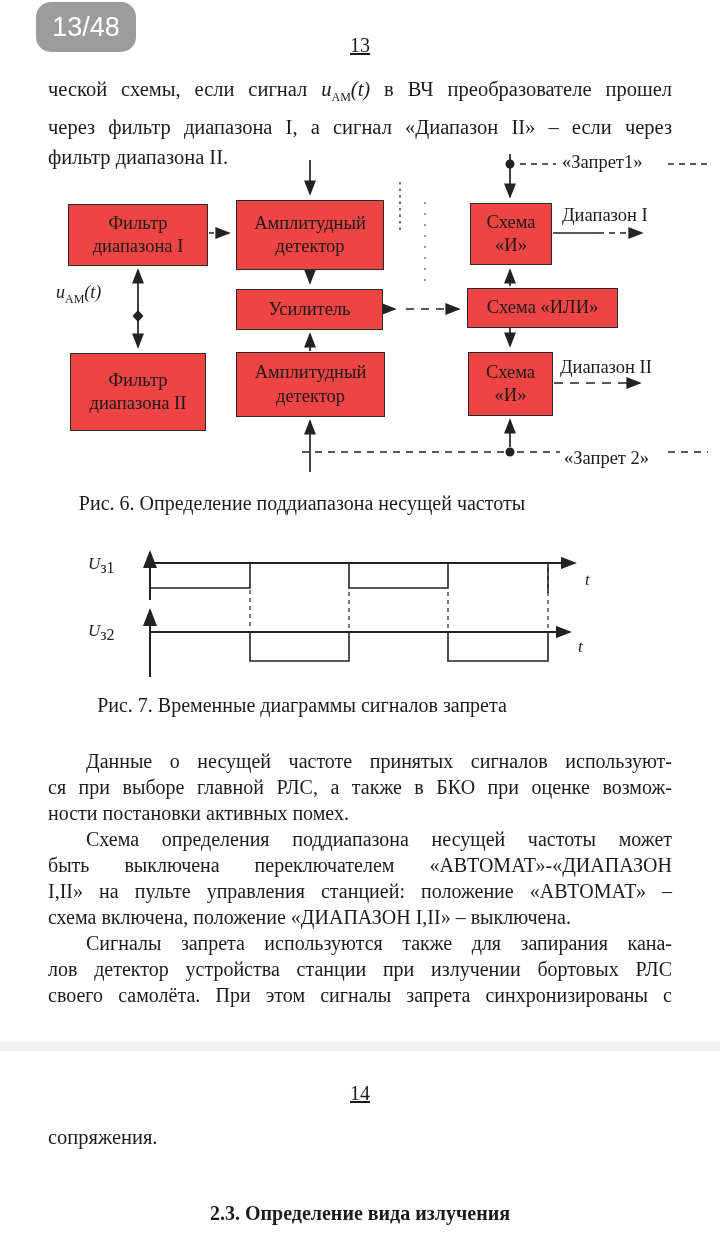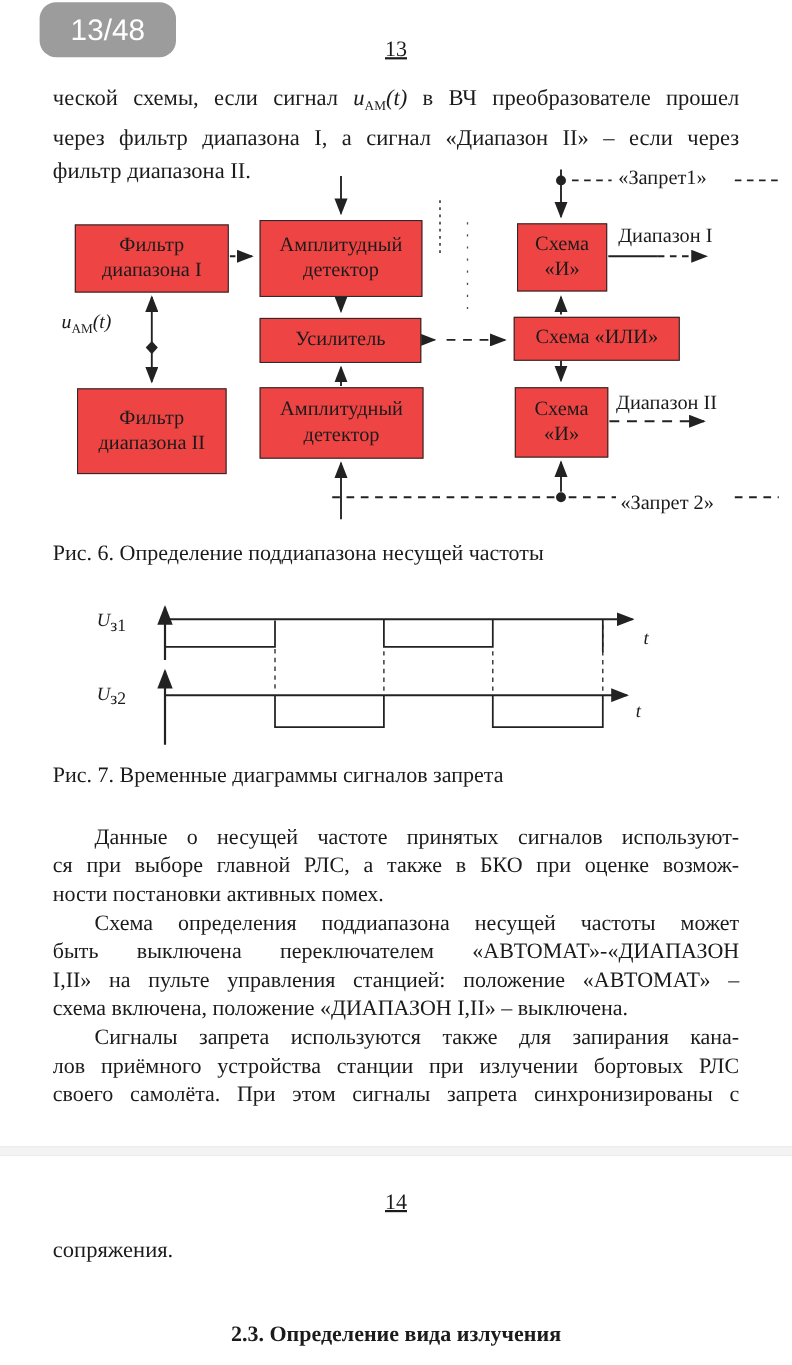--- a/index.html
+++ b/index.html
@@ -1,40 +1,40 @@
 <!DOCTYPE html>
 <html><head>
 <meta charset="utf-8">
 <style>
   html,body{margin:0;padding:0;background:#fff;}
   #stage{position:relative;width:720px;height:1241px;background:#ffffff;overflow:hidden;
          font-family:"Liberation Serif",serif;color:#1b1b1b;}
   
-  .badge{position:absolute;left:36px;top:2px;width:124px;height:50px;background:#9c9c9c;
+  .badge{position:absolute;left:36px;top:2px;width:100px;height:50px;background:#9c9c9c;
          border-radius:15px;display:flex;align-items:center;justify-content:center;
          font-family:"Liberation Sans",sans-serif;font-size:27px;font-weight:500;color:#fff;}
   .pagenum{position:absolute;left:0;width:720px;text-align:center;font-size:20px;text-decoration:underline;}
   
   .textblock{position:absolute;left:48px;right:48px;}
   .tl{text-align:justify;text-align-last:justify;white-space:normal;}
   .tl.last{text-align-last:left;}
   .ind{text-indent:38px;}
   .intro{line-height:30px;font-size:20.5px;}
   .bodytext{line-height:26px;font-size:20px;}
   .p14text{line-height:30px;font-size:20.5px;}
   sub{font-size:12px;}
   
   #fig6{position:absolute;left:0;top:150px;width:720px;height:330px;}
   #fig6 svg,#fig7 svg{position:absolute;left:0;top:0;}
   .box{position:absolute;border:1.8px solid #2b2b2b;background:#ef4444;display:flex;
        align-items:center;justify-content:center;text-align:center;
        font-size:18.5px;line-height:1.25;padding:1px;box-sizing:border-box;}
   .nowrap{white-space:nowrap;}
   .dlabel{position:absolute;font-size:18.5px;white-space:nowrap;}
-  .caption{position:absolute;left:0;width:604px;font-size:20px;margin-left:48px;}
+  .caption{position:absolute;left:0;width:604px;text-align:center;font-size:20px;}
   
   #fig7{position:absolute;left:0;top:540px;width:720px;height:155px;}
   .wlabel{position:absolute;font-size:17px;font-style:italic;}
   .wlabel sub{font-size:16px;font-style:normal;}
   .tlabel{position:absolute;font-size:17px;font-style:italic;}
   
   .separator{position:absolute;left:0;top:1042px;width:720px;height:9px;background:#f3f3f3;
              border-top:1px solid #ececec;border-bottom:1px solid #ececec;box-sizing:border-box;}
   .heading{position:absolute;left:0;width:720px;text-align:center;font-weight:700;font-size:20px;}
 </style>
@@ -161,21 +161,21 @@
 
   <div class="textblock bodytext" style="top:748px">
     <div class="tl ind">Данные о несущей частоте принятых сигналов используют-</div>
     <div class="tl">ся при выборе главной РЛС, а также в БКО при оценке возмож-</div>
     <div class="tl last">ности постановки активных помех.</div>
     <div class="tl ind">Схема определения поддиапазона несущей частоты может</div>
     <div class="tl">быть выключена переключателем «АВТОМАТ»-«ДИАПАЗОН</div>
     <div class="tl">I,II» на пульте управления станцией: положение «АВТОМАТ» –</div>
     <div class="tl last">схема включена, положение «ДИАПАЗОН I,II» – выключена.</div>
     <div class="tl ind">Сигналы запрета используются также для запирания кана-</div>
-    <div class="tl">лов приёмного устройства станции при излучении бортовых РЛС</div>
+    <div class="tl">лов детектор устройства станции при излучении бортовых РЛС</div>
     <div class="tl">своего самолёта. При этом сигналы запрета синхронизированы с</div>
   </div>
 
   <div class="separator"></div>
 
   <div class="pagenum" style="top:1082px">14</div>
 
   <div class="textblock p14text" style="top:1122px">
     <div class="tl last">сопряжения.</div>
   </div>

